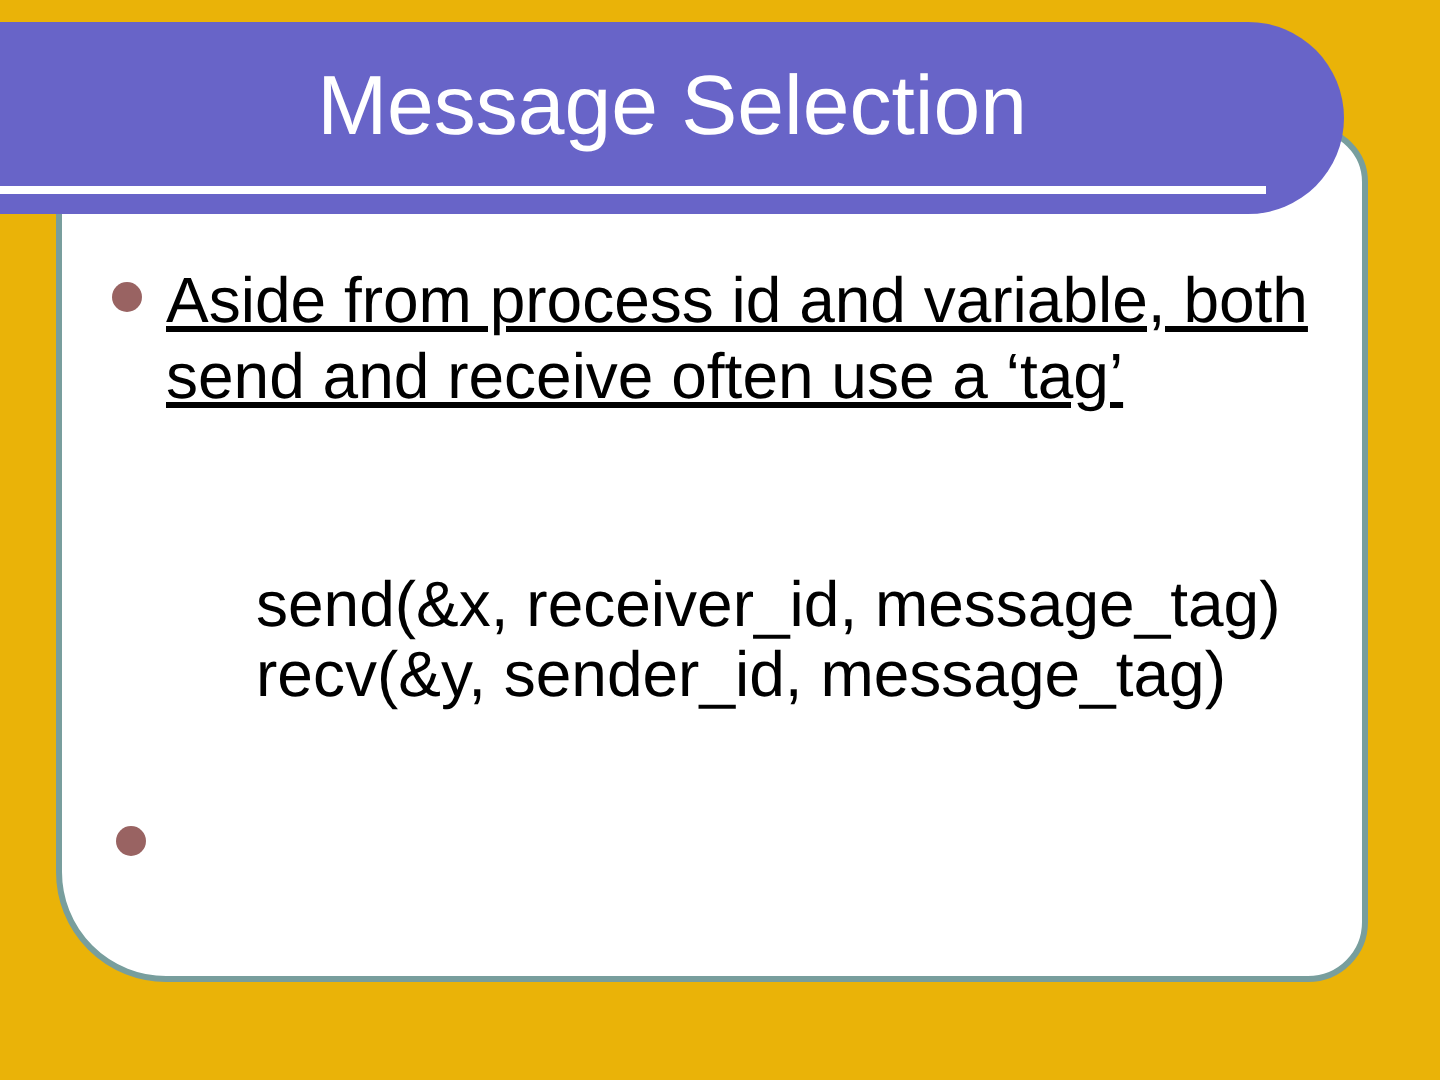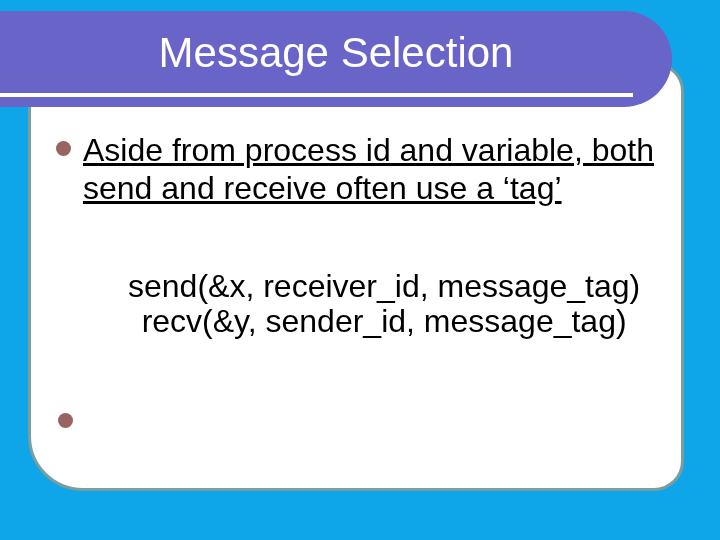--- a/index.html
+++ b/index.html
@@ -4,21 +4,21 @@
 <style>
   html, body {
     margin: 0;
     padding: 0;
     background: #ffffff;
   }
   .slide {
     position: relative;
     width: 720px;
     height: 540px;
-    background: #0ea5e9;
+    background: #eab308;
     overflow: hidden;
     font-family: "Liberation Sans", sans-serif;
   }
   
   .content-panel {
     position: absolute;
     left: 28px;
     top: 63px;
     width: 656px;
     height: 428px;
@@ -72,21 +72,21 @@
   .body-text {
     position: absolute;
     color: #000000;
     font-size: 32px;
     line-height: 38px;
     z-index: 3;
     white-space: nowrap;
   }
   .bullet1-text { left: 83px; top: 131px; text-decoration: underline; }
   .bullet2-text { left: 85px; top: 398px; }
-  .code-block   { left: 128px; top: 269px; line-height: 35px; text-align: center; }
+  .code-block   { left: 128px; top: 285px; line-height: 35px; }
   .line { display: block; }
 </style>
 </head>
 <body>
 
 <div class="slide">
 
   <div class="content-panel"></div>
 
   <div class="title-banner">

